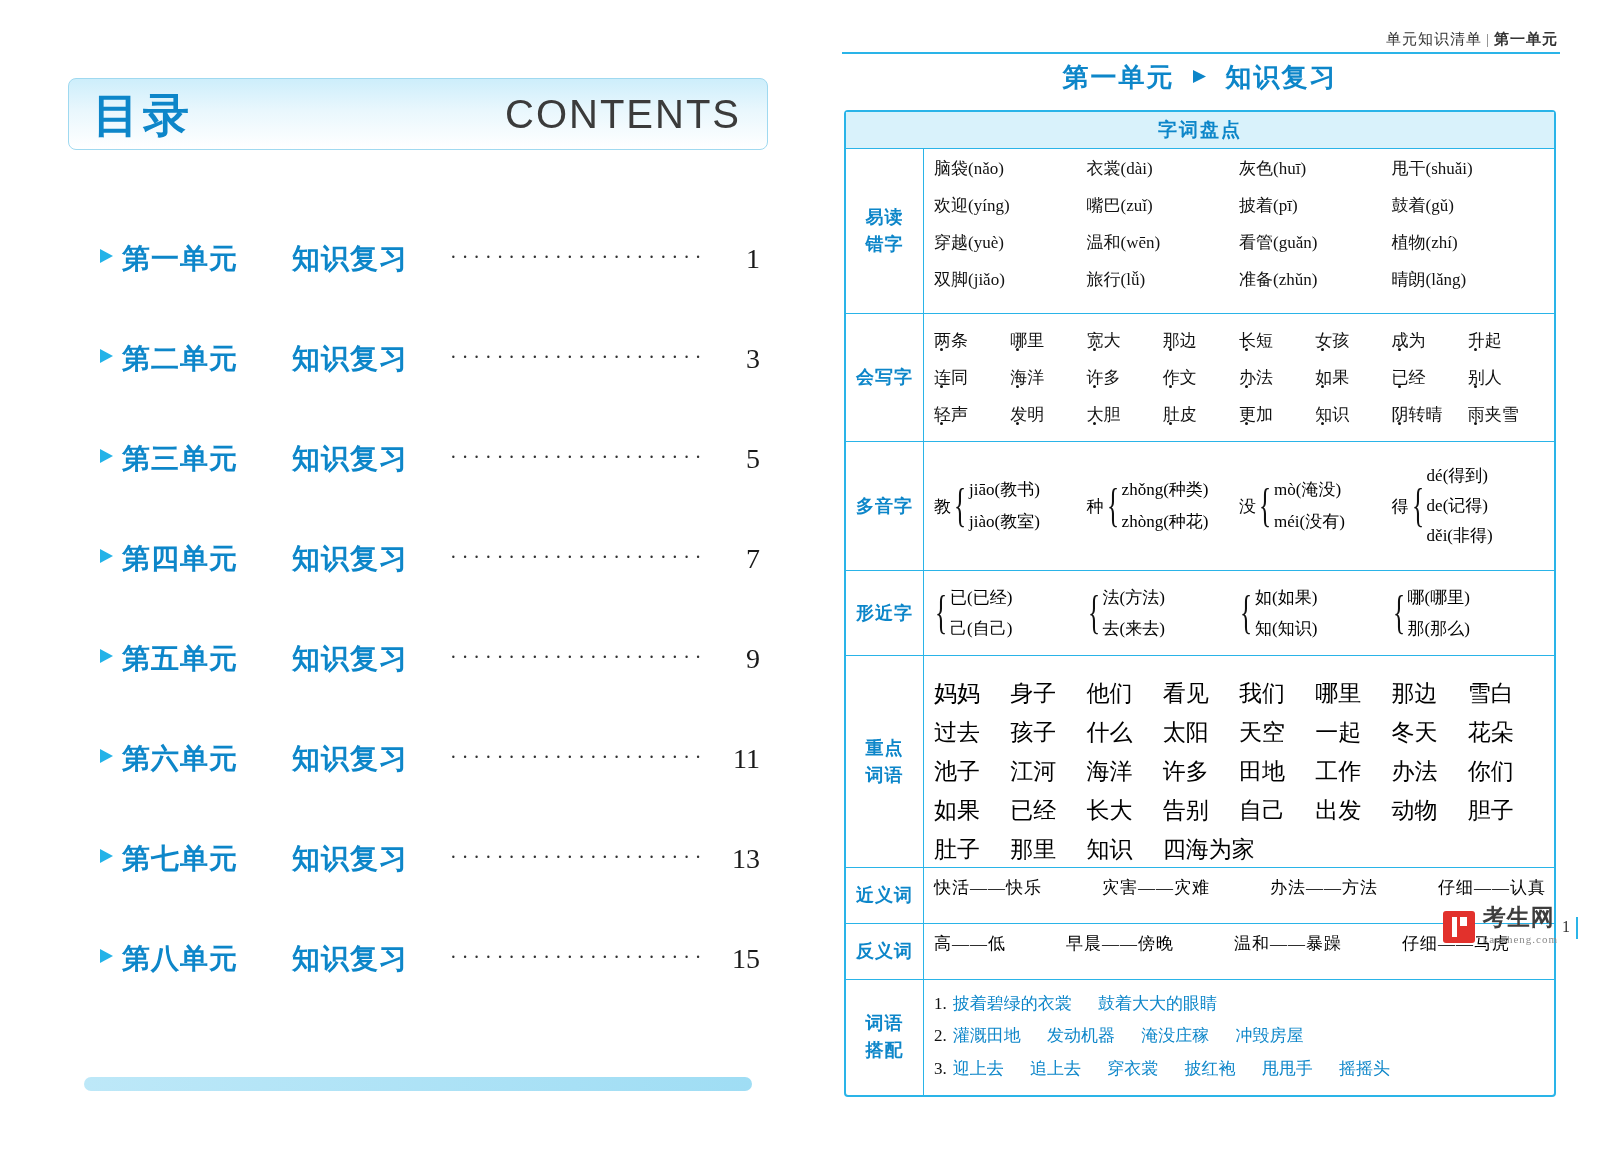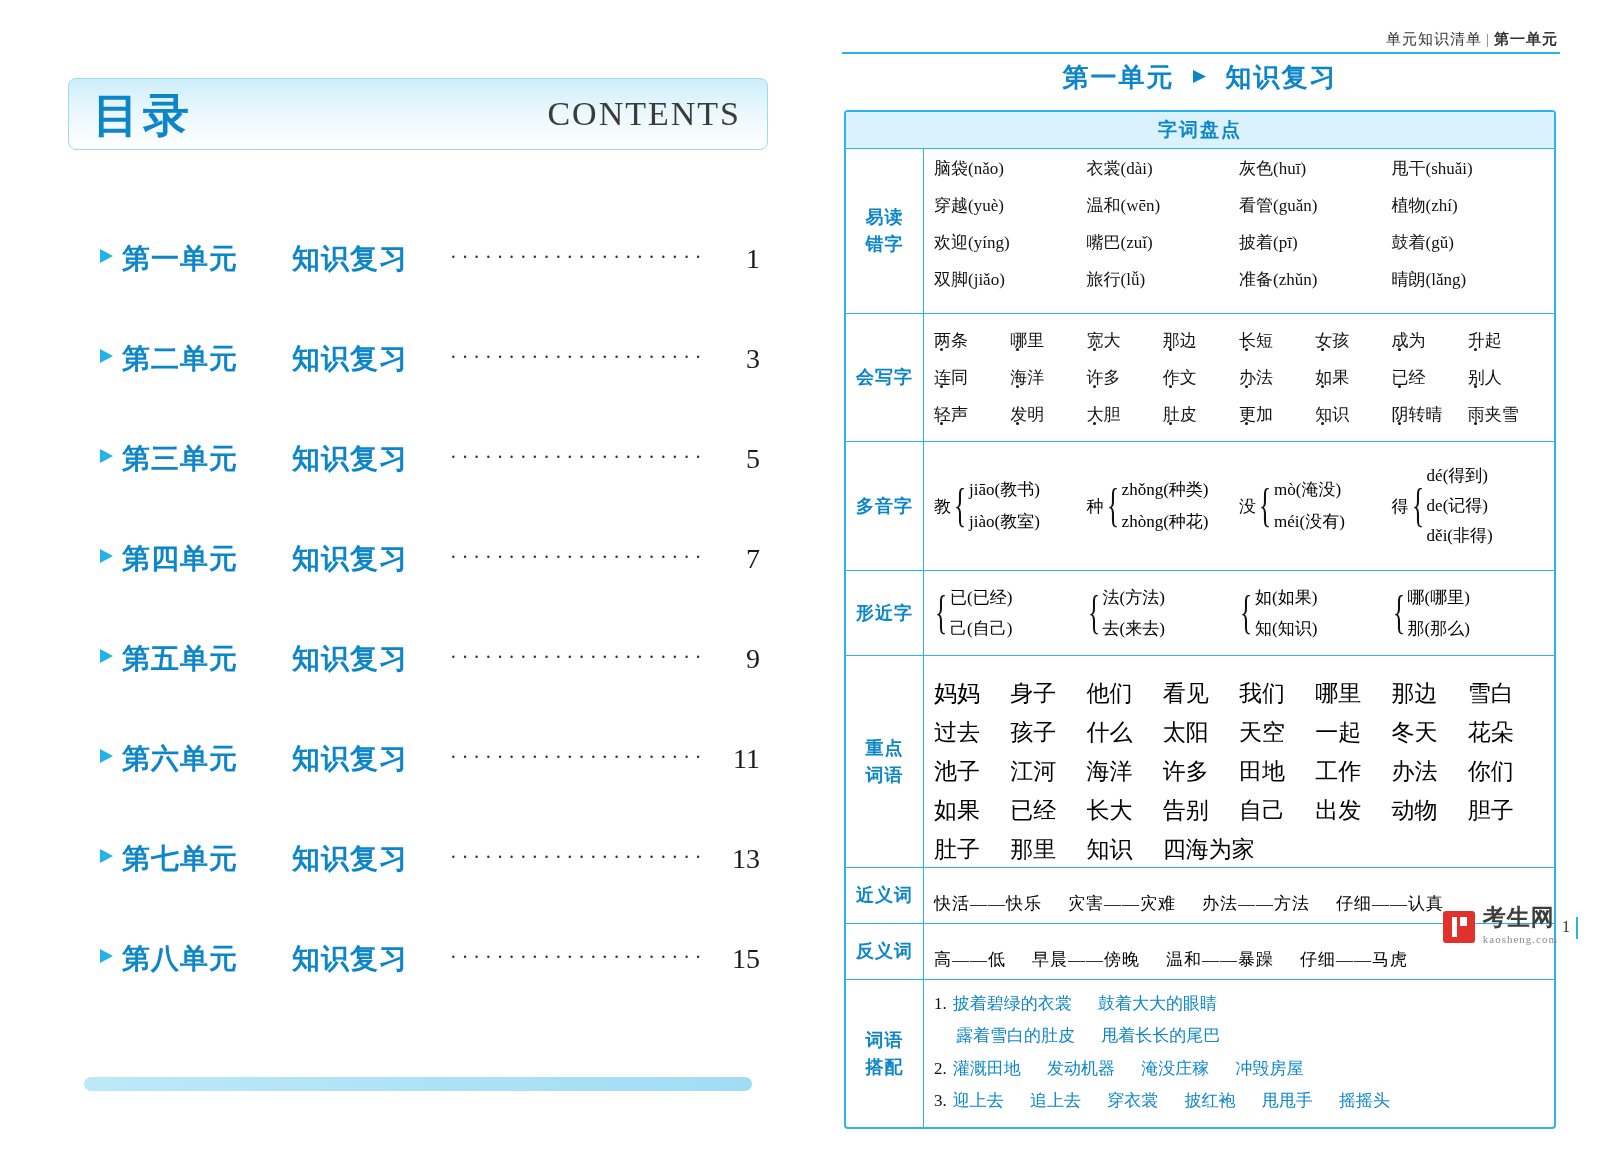--- a/index.html
+++ b/index.html
@@ -44,22 +44,22 @@
     font-family: "Liberation Serif", serif;
     font-size: 46px;
     font-weight: bold;
     color: #0d86c9;
     letter-spacing: 4px;
     line-height: 1;
     position: relative;
     top: 2px;
   }
   .toc-title-en {
-    font-family: Liberation Serif, serif;
-    font-size: 34px;
+    font-family: Liberation Sans, sans-serif;
+    font-size: 40px;
     color: #3b3b3b;
     letter-spacing: 2px;
   }
   .toc-list {
     position: absolute;
     left: 100px; top: 240px;
     width: 660px;
   }
   .toc-row {
     display: flex;
@@ -286,23 +286,24 @@
   .kw-cell {
     flex: 1 1 0;
     font-size: 23px;
     white-space: nowrap;
     margin-top: 20px;
   }
   
   .simple-line {
     display: flex;
     height: 39px;
-    align-items: flex-end;
+    align-items: flex-start;
     font-size: 17px;
     letter-spacing: 1px;
+    gap: 34px;
   }
   .simple-line span { margin-right: 26px; white-space: nowrap; }
   
   .colloc {
     padding: 8px 10px 10px 10px;
     font-size: 17px;
     color: #0d86c9;
   }
   .colloc .cl {
     display: flex;
@@ -507,30 +508,30 @@
           <span>错字</span>
         </div>
         <div class="tbody pygrid">
           <div class="pyline">
             <span class="pycell">脑袋(nǎo)</span>
             <span class="pycell">衣裳(dài)</span>
             <span class="pycell">灰色(huī)</span>
             <span class="pycell">甩干(shuǎi)</span>
           </div>
           <div class="pyline">
+            <span class="pycell">欢迎(yíng)</span>
+            <span class="pycell">嘴巴(zuǐ)</span>
+            <span class="pycell">披着(pī)</span>
+            <span class="pycell">鼓着(gǔ)</span>
+          </div>
+          <div class="pyline">
             <span class="pycell">穿越(yuè)</span>
             <span class="pycell">温和(wēn)</span>
             <span class="pycell">看管(guǎn)</span>
             <span class="pycell">植物(zhí)</span>
-          </div>
-          <div class="pyline">
-            <span class="pycell">欢迎(yíng)</span>
-            <span class="pycell">嘴巴(zuǐ)</span>
-            <span class="pycell">披着(pī)</span>
-            <span class="pycell">鼓着(gǔ)</span>
           </div>
           <div class="pyline">
             <span class="pycell">双脚(jiǎo)</span>
             <span class="pycell">旅行(lǚ)</span>
             <span class="pycell">准备(zhǔn)</span>
             <span class="pycell">晴朗(lǎng)</span>
           </div>
         </div>
       </div>
 
@@ -735,26 +736,20 @@
           <span>搭配</span>
         </div>
         <div class="tbody colloc">
           <div class="cl">
             <span class="num">1.</span>
             <span class="items">
               <span>披着碧绿的衣裳</span>
               <span>鼓着大大的眼睛</span>
             </span>
           </div>
-          <div class="cl sub">
-            <span class="items">
-              <span>露着雪白的肚皮</span>
-              <span>甩着长长的尾巴</span>
-            </span>
-          </div>
           <div class="cl">
             <span class="num">2.</span>
             <span class="items">
               <span>灌溉田地</span>
               <span>发动机器</span>
               <span>淹没庄稼</span>
               <span>冲毁房屋</span>
             </span>
           </div>
           <div class="cl">

